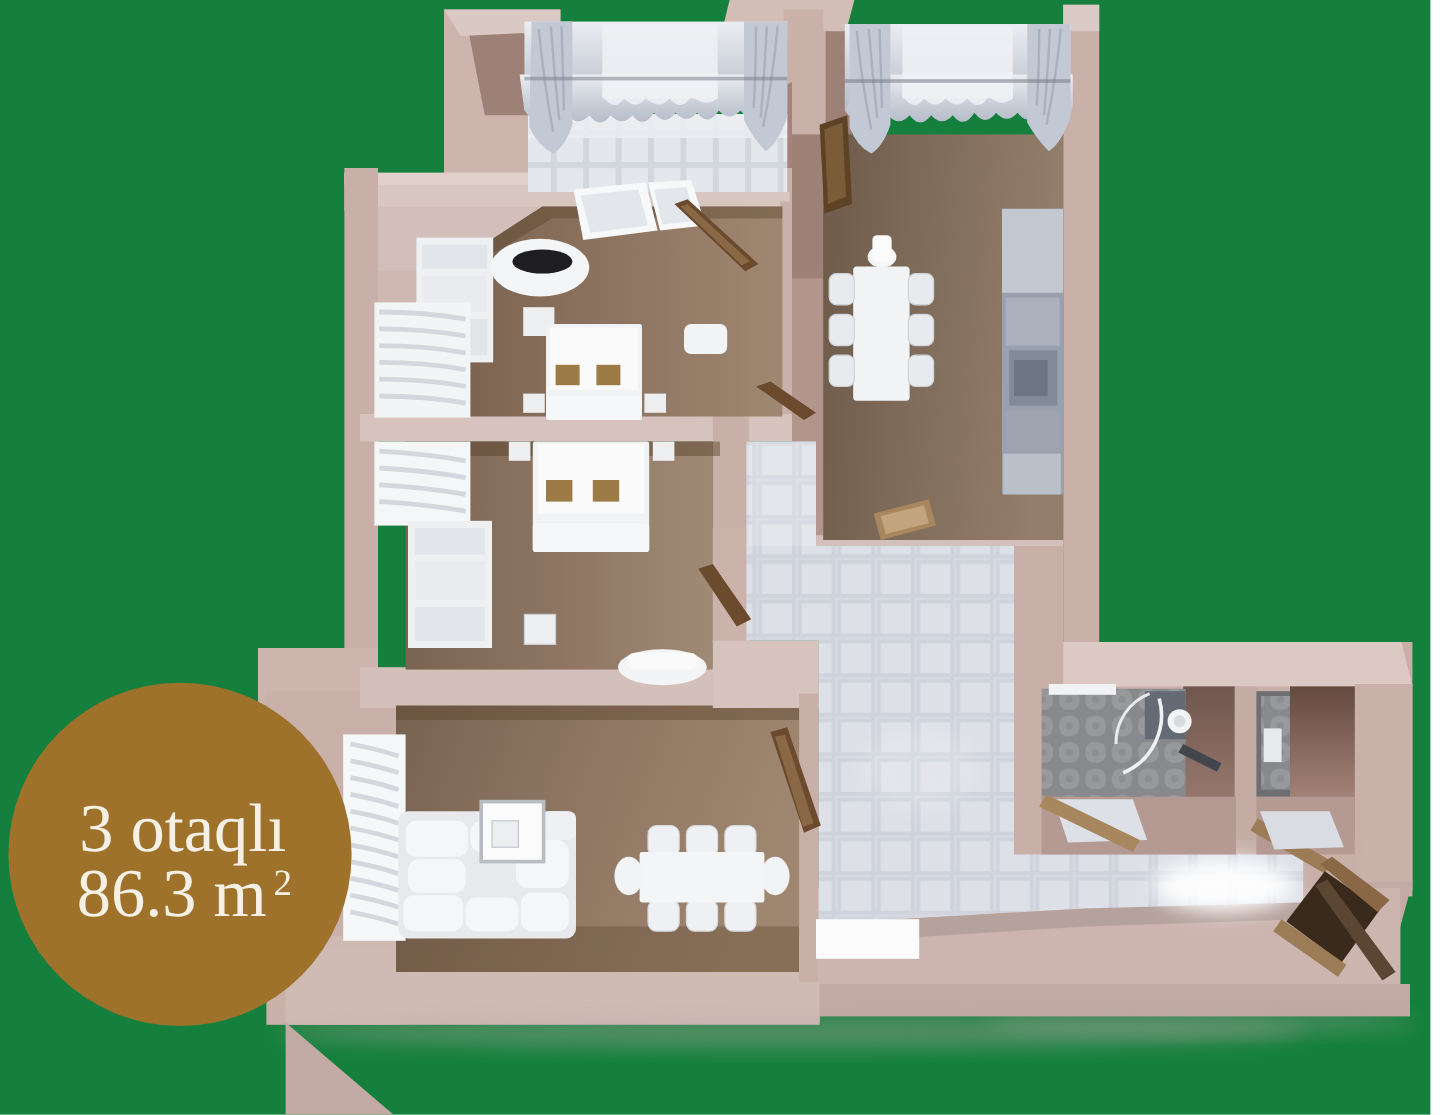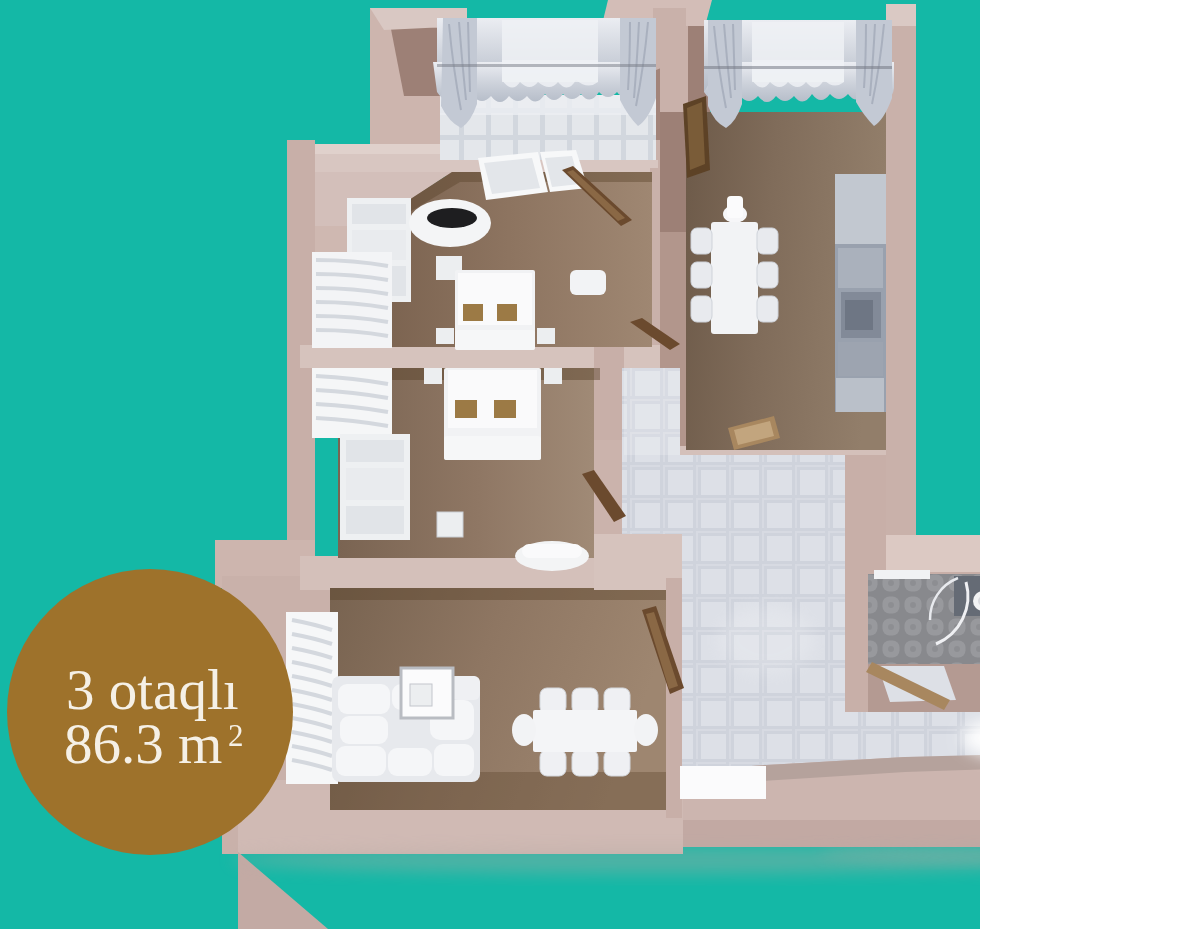--- a/index.html
+++ b/index.html
@@ -1,16 +1,16 @@
 <!DOCTYPE html>
 <html><head>
 <meta charset="utf-8">
 <style>
   html,body{margin:0;padding:0;background:#ffffff;}
-  .wrap{position:relative;width:980px;height:929px;background:#14b8a6;overflow:hidden;}
+  .wrap{position:relative;width:1192px;height:929px;background:#15803d;overflow:hidden;}
 </style>
 </head>
 <body>
 <div class="wrap">
 <svg width="1200" height="929" viewBox="0 0 1200 929" xmlns="http://www.w3.org/2000/svg">
 <defs>
   <linearGradient id="woodA" x1="0" y1="0" x2="1" y2="0">
     <stop offset="0" stop-color="#79614e"></stop>
           <stop offset="0.5" stop-color="#8d7460"></stop>
           <stop offset="1" stop-color="#9f8772"></stop>

